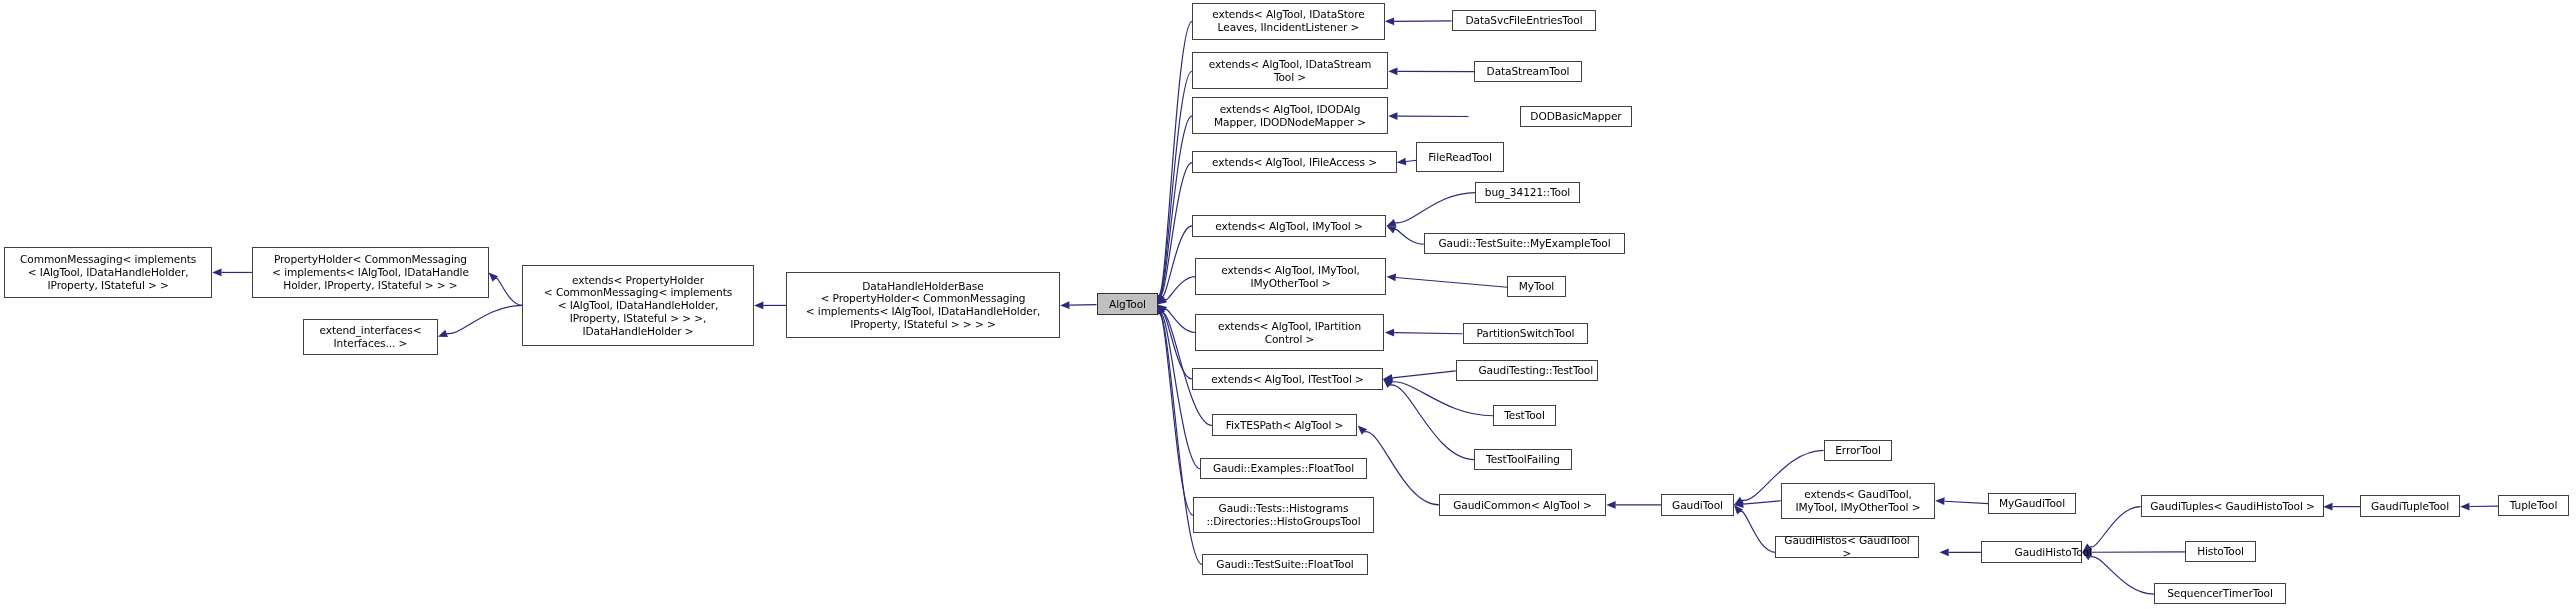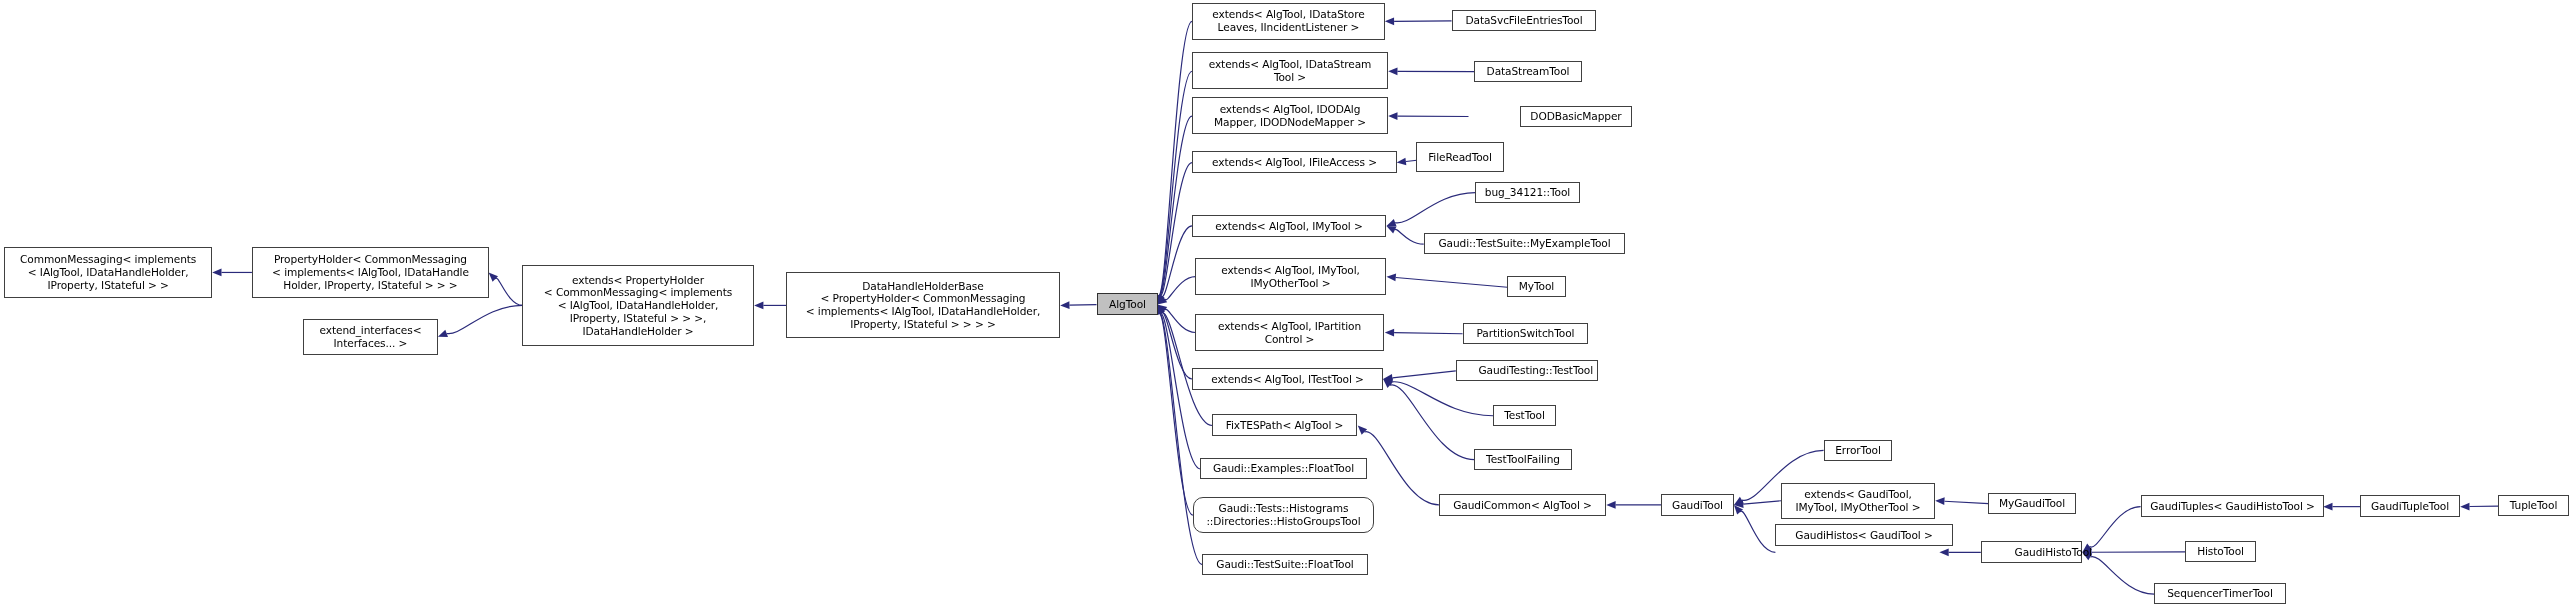--- a/index.html
+++ b/index.html
@@ -228,30 +228,30 @@
       <div class="node" style="left: 1507px; top: 276px; width: 59px; height: 21px; text-align: right;"><span>MyTool</span></div>
       <div class="node" style="left: 1195px; top: 314px; width: 189px; height: 37px;"><span>extends&lt; AlgTool, IPartition
 Control &gt;</span></div>
       <div class="node" style="left: 1463px; top: 323px; width: 125px; height: 21px;"><span>PartitionSwitchTool</span></div>
       <div class="node" style="left: 1192px; top: 368px; width: 191px; height: 22px;"><span>extends&lt; AlgTool, ITestTool &gt;</span></div>
       <div class="node" style="left: 1456px; top: 360px; width: 142px; height: 21px; padding-left: 20px;"><span>GaudiTesting::TestTool</span></div>
       <div class="node" style="left: 1493px; top: 405px; width: 63px; height: 21px;"><span>TestTool</span></div>
       <div class="node" style="left: 1474px; top: 449px; width: 98px; height: 21px;"><span>TestToolFailing</span></div>
       <div class="node" style="left: 1212px; top: 414px; width: 145px; height: 22px;"><span>FixTESPath&lt; AlgTool &gt;</span></div>
       <div class="node" style="left: 1200px; top: 458px; width: 167px; height: 21px;"><span>Gaudi::Examples::FloatTool</span></div>
-      <div class="node" style="left: 1193px; top: 497px; width: 181px; height: 36px; border-radius: 10px;"><span>Gaudi::Tests::Histograms
+      <div class="node" style="left: 1193px; top: 497px; width: 181px; height: 36px;"><span>Gaudi::Tests::Histograms
 ::Directories::HistoGroupsTool</span></div>
       <div class="node" style="left: 1202px; top: 554px; width: 166px; height: 21px;"><span>Gaudi::TestSuite::FloatTool</span></div>
       <div class="node" style="left: 1439px; top: 494px; width: 167px; height: 22px;"><span>GaudiCommon&lt; AlgTool &gt;</span></div>
       <div class="node" style="left: 1661px; top: 494px; width: 73px; height: 22px;"><span>GaudiTool</span></div>
       <div class="node" style="left: 1824px; top: 440px; width: 68px; height: 21px;"><span>ErrorTool</span></div>
       <div class="node" style="left: 1781px; top: 483px; width: 154px; height: 36px;"><span>extends&lt; GaudiTool,
 IMyTool, IMyOtherTool &gt;</span></div>
       <div class="node" style="left: 1988px; top: 493px; width: 88px; height: 21px;"><span>MyGaudiTool</span></div>
-      <div class="node" style="left: 1775px; top: 524px; width: 178px; height: 22px;"><span>GaudiHistos&lt; GaudiTool &gt;</span></div>
+      <div class="node" style="left: 1775px; top: 536px; width: 144px; height: 22px;"><span>GaudiHistos&lt; GaudiTool &gt;</span></div>
       <div class="node" style="left: 1981px; top: 541px; width: 101px; height: 22px; padding-left: 46px;"><span>GaudiHistoTool</span></div>
       <div class="node" style="left: 2141px; top: 495px; width: 183px; height: 22px; text-align: center;"><span>GaudiTuples&lt; GaudiHistoTool &gt;</span></div>
       <div class="node" style="left: 2185px; top: 541px; width: 71px; height: 21px;"><span>HistoTool</span></div>
       <div class="node" style="left: 2154px; top: 583px; width: 132px; height: 21px;"><span>SequencerTimerTool</span></div>
       <div class="node" style="left: 2360px; top: 495px; width: 100px; height: 22px;"><span>GaudiTupleTool</span></div>
       <div class="node" style="left: 2498px; top: 495px; width: 71px; height: 21px;"><span>TupleTool</span></div>
     </div>
 </div>
 
 

